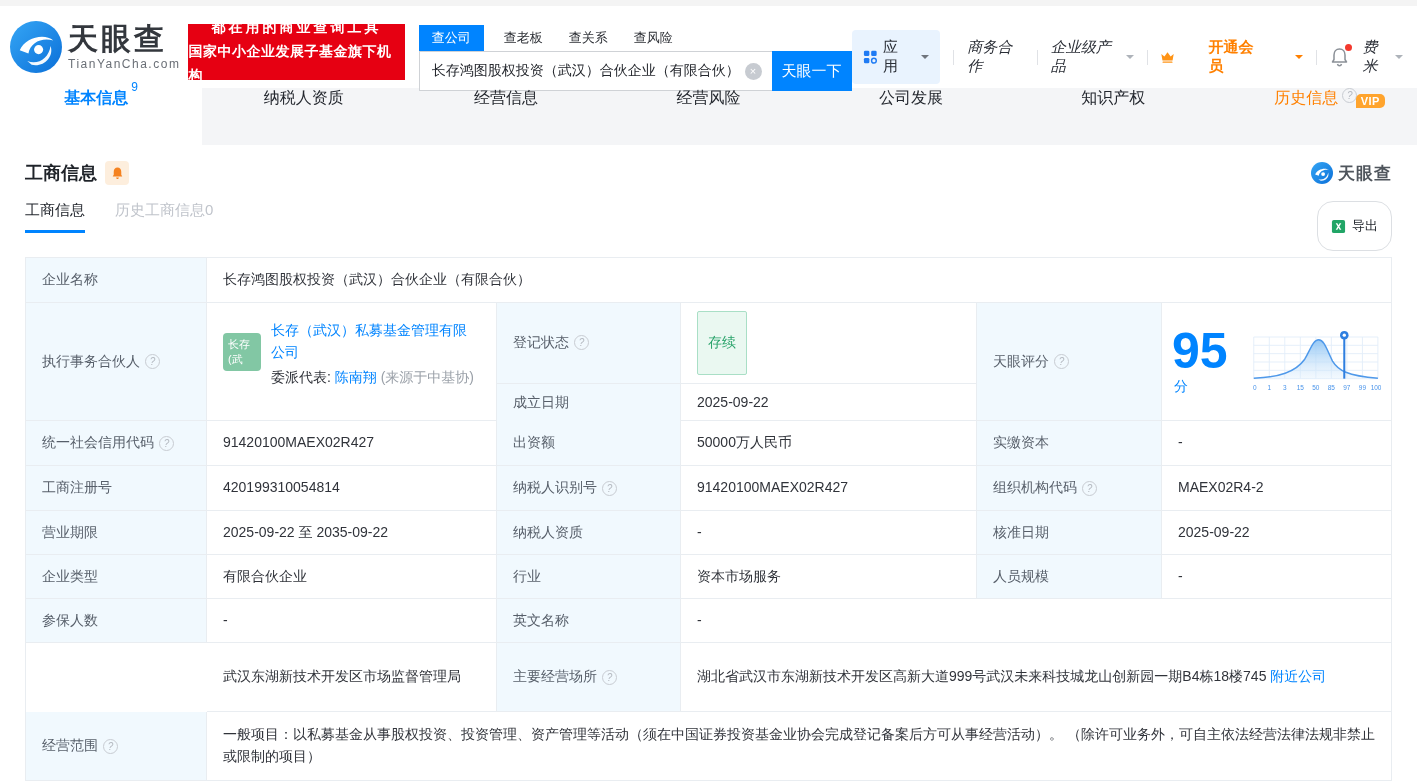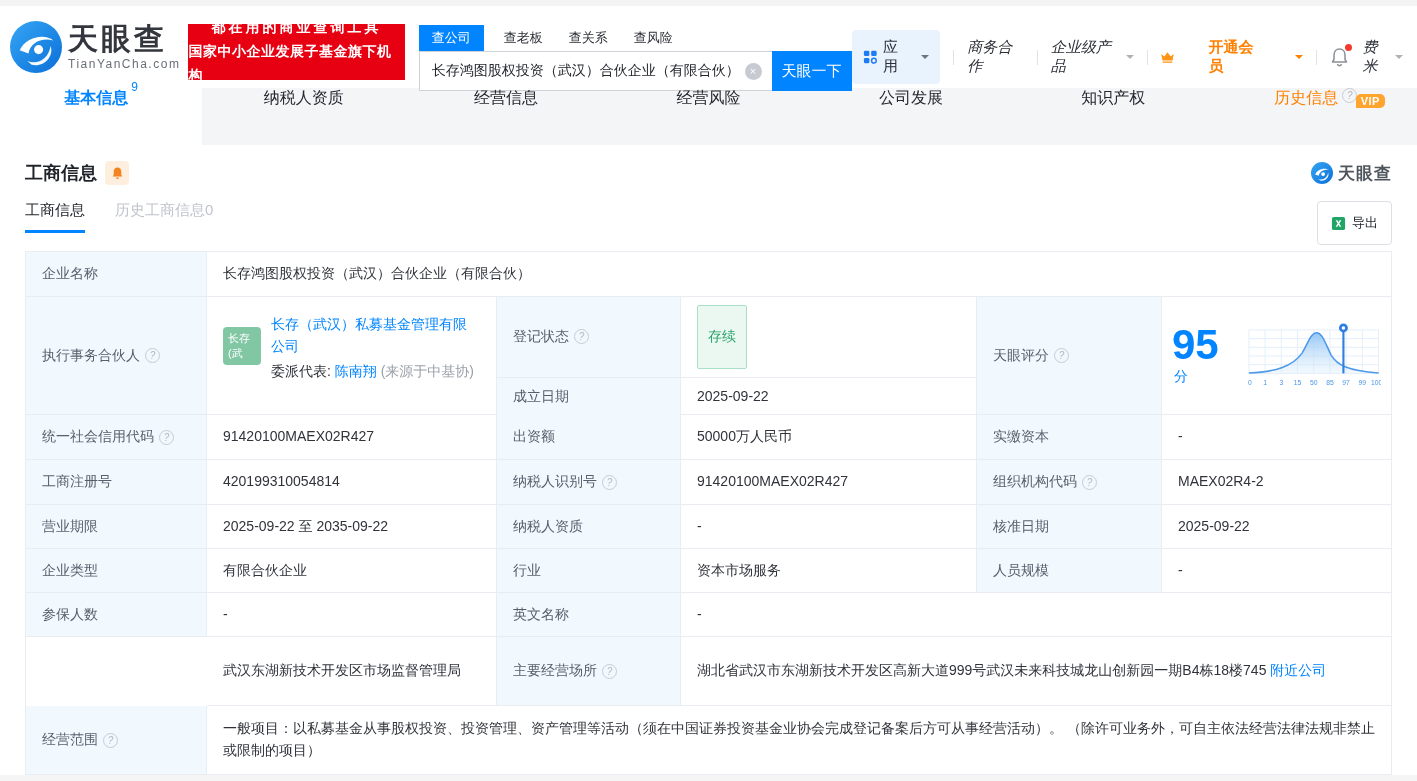--- a/index.html
+++ b/index.html
@@ -67,21 +67,21 @@
   .bell-badge { width:24px; height:24px; background:#fdeedd; border-radius:4px; margin-left:8px;
     display:flex; align-items:center; justify-content:center; cursor:pointer; }
   .brand-right { margin-left:auto; display:flex; align-items:center; gap:5px; }
   .brand-right span { font-size:17px; font-weight:bold; color:#4f555c; letter-spacing:1px; }
 
   .subtab-row { margin-top:16px; display:flex; align-items:flex-start; }
   .subtab { font-size:15px; color:#23272e; margin-right:30px; padding-bottom:13px; position:relative; cursor:pointer; }
   .subtab.active::after { content:""; position:absolute; left:0; bottom:0; width:100%; height:3px; background:#0084ff; }
   .subtab.inactive { color:#c0c4cb; }
   .export-btn { margin-left:auto; display:flex; align-items:center; gap:6px; background:#fff; border:1px solid #dcdfe3;
-    border-radius:4px; height:44px; padding:0 13px; font-size:13px; color:#23272e; cursor:pointer; font-family:inherit; }
+    border-radius:16px; height:50px; padding:0 13px; font-size:13px; color:#23272e; cursor:pointer; font-family:inherit; }
 
   
   .tbl { margin-top:6px; display:grid; grid-template-columns:181px 290px 184px 296px 185px 1fr;
     grid-template-rows:45px 118px 45px 45px 44px 44px 44px 69px 69px;
     border-top:1px solid #e9edf1; border-left:1px solid #e9edf1; font-size:14px; }
   .c { border-right:1px solid #e9edf1; border-bottom:1px solid #e9edf1; padding:8px 16px;
     display:flex; align-items:center; color:#30333a; line-height:1.55; }
   .c.l { background:#f1f9fe; color:#575f6a; }
   .link { color:#0084ff; text-decoration:none; cursor:pointer; }
   .badge-alive { display:inline-block; border:1px solid #a9dfc6; background:#eaf8f1; color:#2aa express;}
@@ -96,21 +96,21 @@
   .src { color:#9aa0a8; }
 
   
   .midcell { padding:0; display:grid; grid-template-columns:184px 1fr; grid-template-rows:1fr 1fr; align-items:stretch; }
   .midcell .mc { padding:8px 16px; display:flex; align-items:center; }
   .midcell .mc.l { background:#f1f9fe; color:#575f6a; border-right:1px solid #e9edf1; }
   .midcell .mc.b { border-bottom:1px solid #e9edf1; }
 
   
   .score-cell { display:flex; align-items:center; justify-content:center; gap:12px; padding:8px 10px; }
-  .score-num { font-size:42px; font-weight:bold; color:#0084ff; line-height:1; }
+  .score-num { font-size:50px; font-weight:bold; color:#0084ff; line-height:1; }
   .score-unit { font-size:14px; color:#0084ff; margin-left:2px; }
 
   .bottomstrip { height:13px; background:#f5f5f5; }
 </style>
 </head>
 <body>
 
 <div class="topstrip"></div>
 
 <header class="header">

